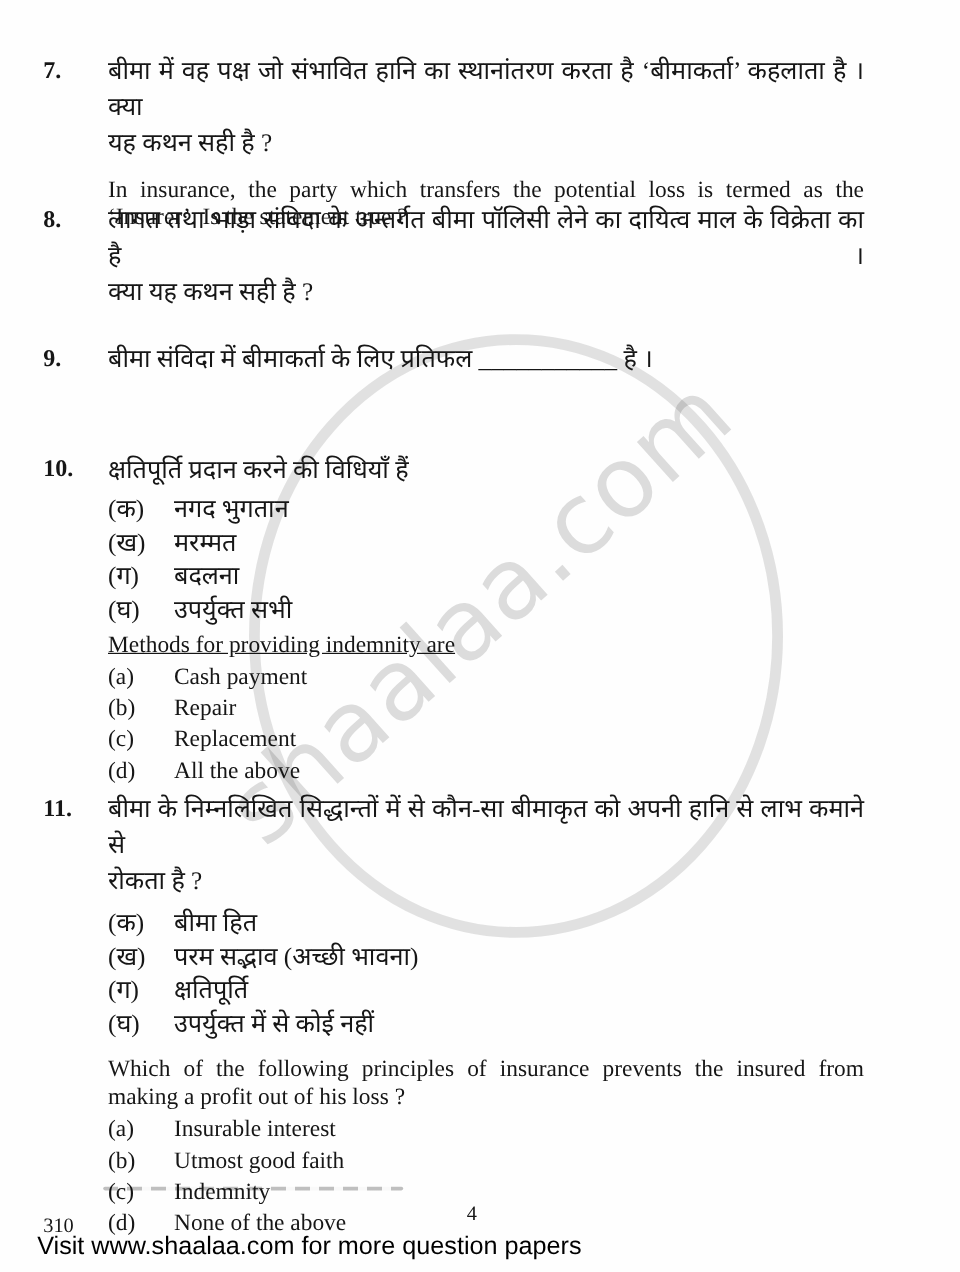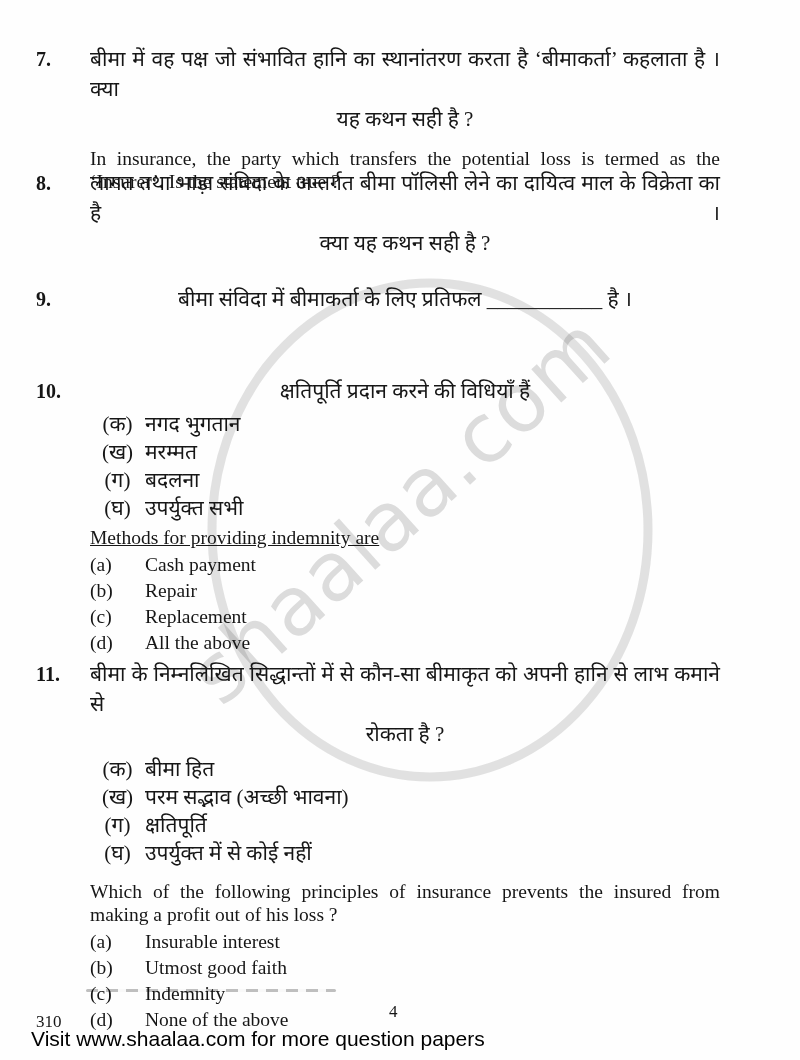--- a/index.html
+++ b/index.html
@@ -22,21 +22,21 @@
     font-family:"DejaVu Sans", sans-serif;
     font-size:82px;letter-spacing:1px;
     color:rgba(40,40,40,0.155);
     transform:rotate(-42deg);
   }
 
   
   .q{position:absolute;left:36px;width:684px;display:flex;z-index:1;}
   .qnum{width:54px;flex:none;font-weight:bold;font-size:20px;line-height:30px;}
   .qbody{flex:1;min-width:0;}
-  .hi{font-size:21px;line-height:30px;font-family:"Liberation Serif","DejaVu Sans",serif;text-align:center;}
+  .hi{font-size:21px;line-height:30px;font-family:"Liberation Serif","DejaVu Sans",serif;}
   .en{font-size:19.5px;line-height:23px;}
   .en-block{margin-top:13px;}
   .just{text-align:justify;text-align-last:justify;}
   .hi-opts{margin-top:4px;}
   .hi-opts .opt{line-height:28px;}
   .en-opts{margin-top:3px;}
   .en-opts .opt{line-height:26px;}
   .en-intro{margin-top:4px;text-decoration:underline;}
   .opt{display:flex;}
   .lbl{width:55px;flex:none;}

